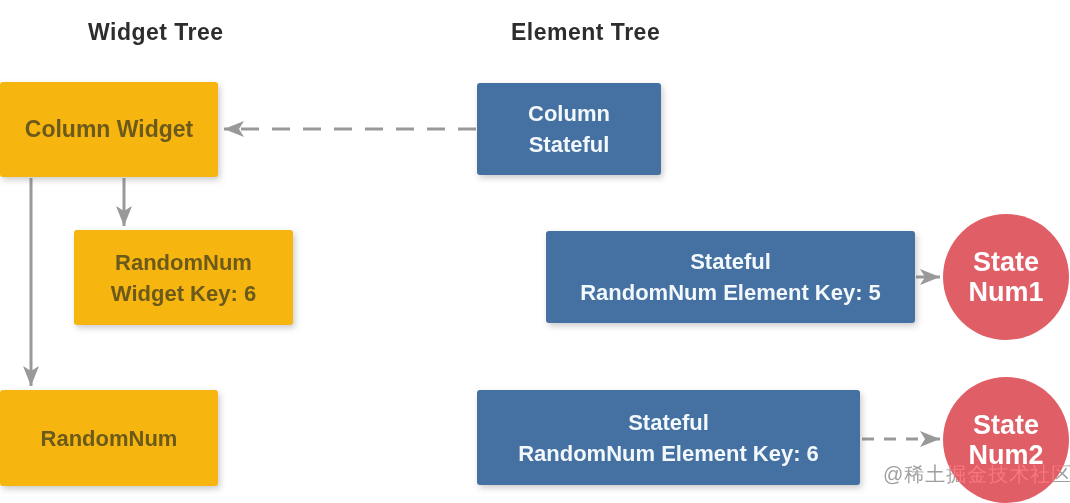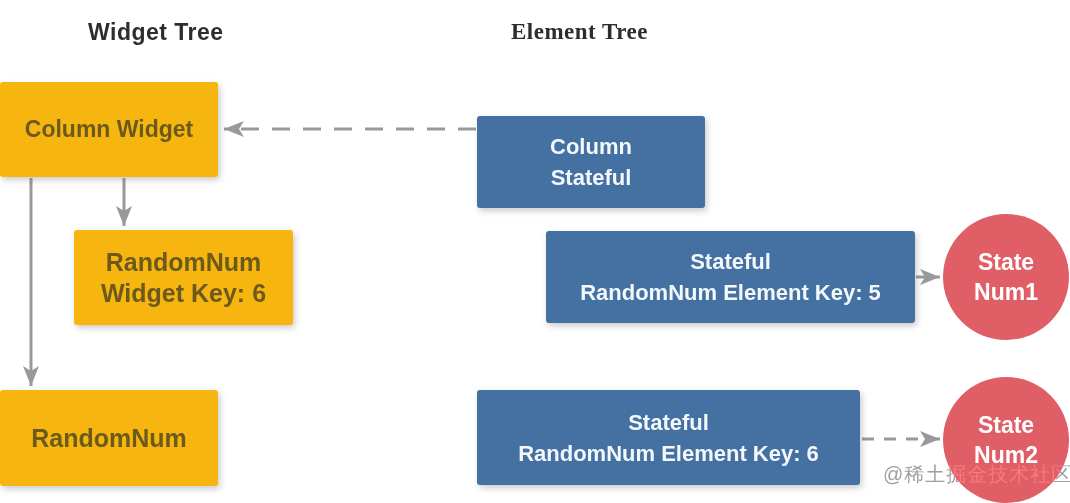--- a/index.html
+++ b/index.html
@@ -31,35 +31,35 @@
     justify-content: center;
     text-align: center;
     border-radius: 3px;
     box-shadow: 2px 3px 6px rgba(110,110,110,0.35);
     font-weight: 700;
     white-space: nowrap;
   }
   .widget {
     background: var(--widget, #f7b50f);
     color: var(--widget-text, #6b5a1c);
-    font-size: 25px;
+    font-size: 22px;
     line-height: 31px;
   }
   .widget.single { font-size: 23px; }
   .element {
     background: var(--element, #4470a2);
     color: var(--element-text, #f2f8fb);
     font-size: 22px;
     line-height: 31px;
   }
   .state {
     background: var(--state, #e05e66);
     color: var(--state-text, #ffffff);
     border-radius: 50%;
-    font-size: 23px;
+    font-size: 27px;
     line-height: 30px;
     box-shadow: none;
   }
   #arrows {
     position: absolute;
     left: 0; top: 0;
     width: 1070px; height: 503px;
     pointer-events: none;
   }
   .arrow-line {
@@ -94,36 +94,36 @@
       </marker>
     </defs>
     <path class="arrow-line dash-long" d="M 476 129 L 224 129" marker-end="url(#ah)"></path>
     <path class="arrow-line" d="M 124 178 L 124 226" marker-end="url(#ah)"></path>
     <path class="arrow-line" d="M 31 178 L 31 386" marker-end="url(#ah)"></path>
     <path class="arrow-line" d="M 916 277 L 940 277" marker-end="url(#ah)"></path>
     <path class="arrow-line dash-short" d="M 862 439 L 940 439" marker-end="url(#ah)"></path>
   </svg>
 
   <div class="tree-title" style="left:40px; top:19px;margin-left:48px;">Widget Tree</div>
-  <div class="tree-title" style="left:511px; top:19px;font-family:Liberation Serif, serif;">Element Tree</div>
+  <div class="tree-title" style="left:511px; top:19px;">Element Tree</div>
 
   <div class="node widget single" style="left:0; top:82px; width:218px; height:95px;">
     <span>Column Widget</span>
   </div>
 
   <div class="node widget" style="left:74px; top:230px; width:219px; height:95px;">
     <span>RandomNum</span>
     <span>Widget Key: 6</span>
   </div>
 
   <div class="node widget" style="left:0; top:390px; width:218px; height:96px;">
     <span>RandomNum</span>
   </div>
 
-  <div class="node element" style="left:477px; top:83px; width:228px; height:92px;margin-top:33px;">
+  <div class="node element" style="left:477px; top:83px; width:184px; height:92px;">
     <span>Column</span>
     <span>Stateful</span>
   </div>
 
   <div class="node element" style="left:546px; top:231px; width:369px; height:92px;">
     <span>Stateful</span>
     <span>RandomNum Element Key: 5</span>
   </div>
 
   <div class="node element" style="left:477px; top:390px; width:383px; height:95px;">

